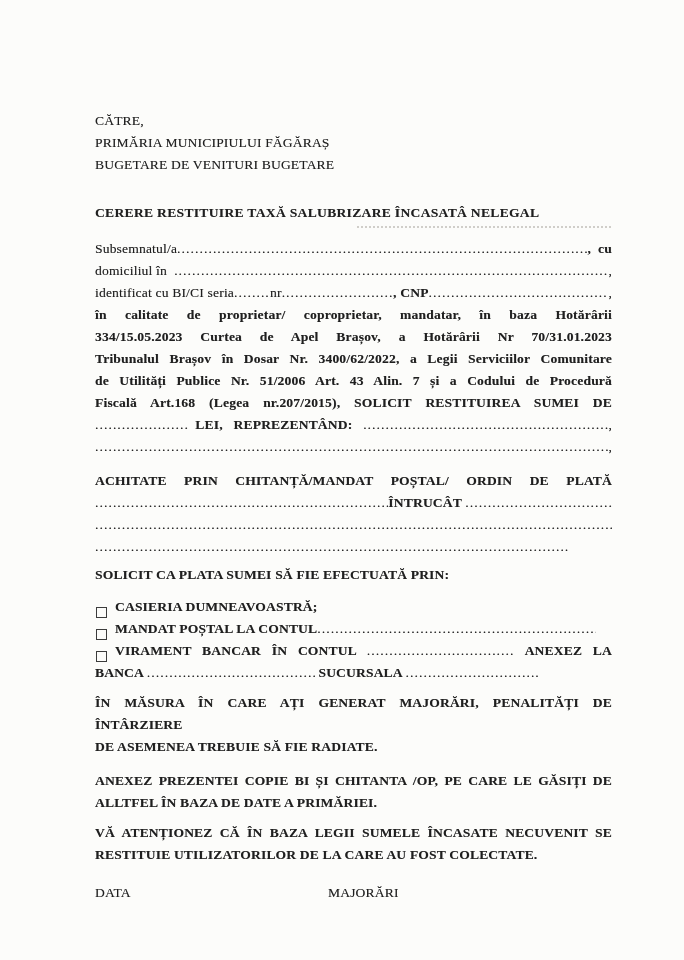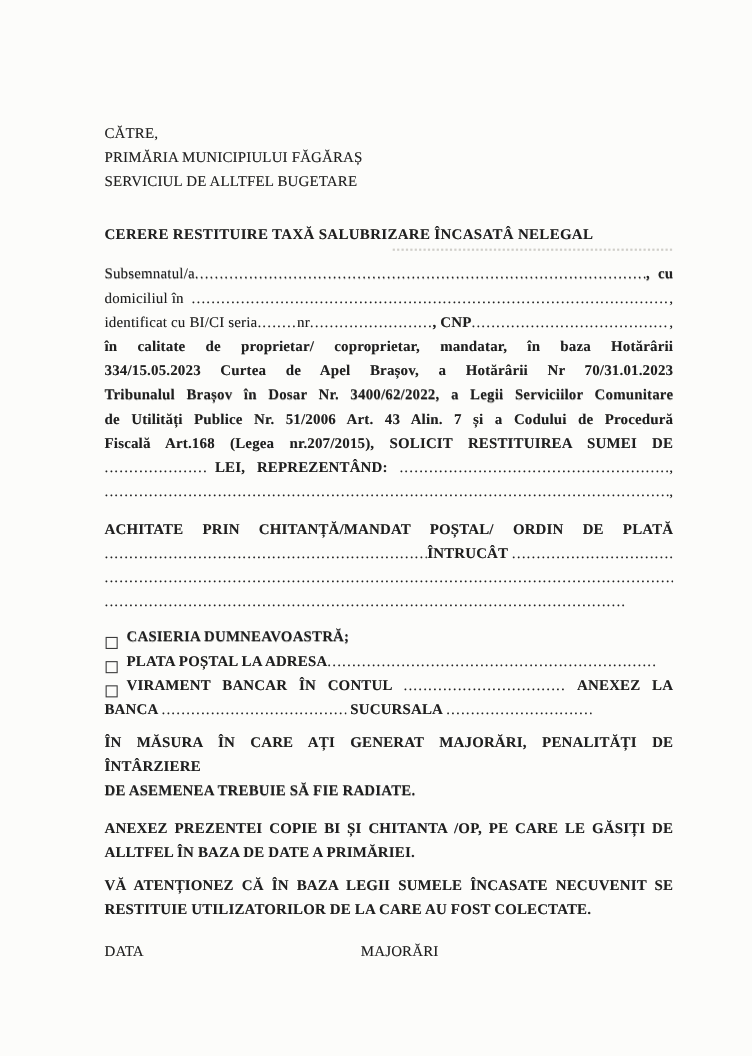--- a/index.html
+++ b/index.html
@@ -36,21 +36,21 @@
   .footer .date{display:inline-block;width:233px;}
 </style>
 </head>
 <body>
 
 <div class="page">
 
   <div class="recipient">
     <div class="rline">CĂTRE,</div>
     <div class="rline">PRIMĂRIA MUNICIPIULUI FĂGĂRAȘ</div>
-    <div class="rline">SERVICIUL DE ALLTFEL BUGETARE</div>
+    <div class="rline">BUGETARE DE VENITURI BUGETARE</div>
   </div>
 
   <div class="title">CERERE RESTITUIRE TAXĂ SALUBRIZARE ÎNCASATÂ NELEGAL</div>
   <div class="ghost"></div>
 
   <main>
       <div class="section" style="margin-top: 10px;">
         <div class="line fx">
           <span class="t">Subsemnatul/a</span>
           <span class="fill" style="flex-grow: 1;">................................................................................................................................................................................................................................................................................................................................................................................................................</span>
@@ -93,28 +93,31 @@
           <span class="t b">ÎNTRUCÂT </span>
           <span class="fill" style="flex-grow: 1;">................................................................................................................................................................................................................................................................................................................................................................................................................</span>
         </div>
         <div class="line fx">
           <span class="fill" style="flex-grow: 1;">................................................................................................................................................................................................................................................................................................................................................................................................................</span>
         </div>
         <div class="line fx" style="padding-right: 42px;">
           <span class="fill" style="flex-grow: 1;">................................................................................................................................................................................................................................................................................................................................................................................................................</span>
         </div>
       </div>
+      <div class="section" style="margin-top: 6px;">
+        <div class="line b">SOLICIT CA PLATA SUMEI SĂ FIE EFECTUATĂ PRIN:</div>
+      </div>
       <div class="section" style="margin-top: 10px;">
         <div class="line b fx">
           <span class="cbx"></span>
           <span class="t">CASIERIA DUMNEAVOASTRĂ;</span>
         </div>
         <div class="line fx" style="padding-right: 16px;">
           <span class="cbx"></span>
-          <span class="t b">PLATA POȘTAL LA ADRESA</span>
+          <span class="t b">MANDAT POȘTAL LA CONTUL</span>
           <span class="fill" style="flex-grow: 1;">................................................................................................................................................................................................................................................................................................................................................................................................................</span>
         </div>
         <div class="line fx">
           <span class="cbx"></span>
           <span class="t b">VIRAMENT   BANCAR   ÎN   CONTUL   </span>
           <span class="fill" style="flex-grow: 1;">................................................................................................................................................................................................................................................................................................................................................................................................................</span>
           <span class="t b">   ANEXEZ   LA</span>
         </div>
         <div class="line fx">
           <span class="t b">BANCA </span>

